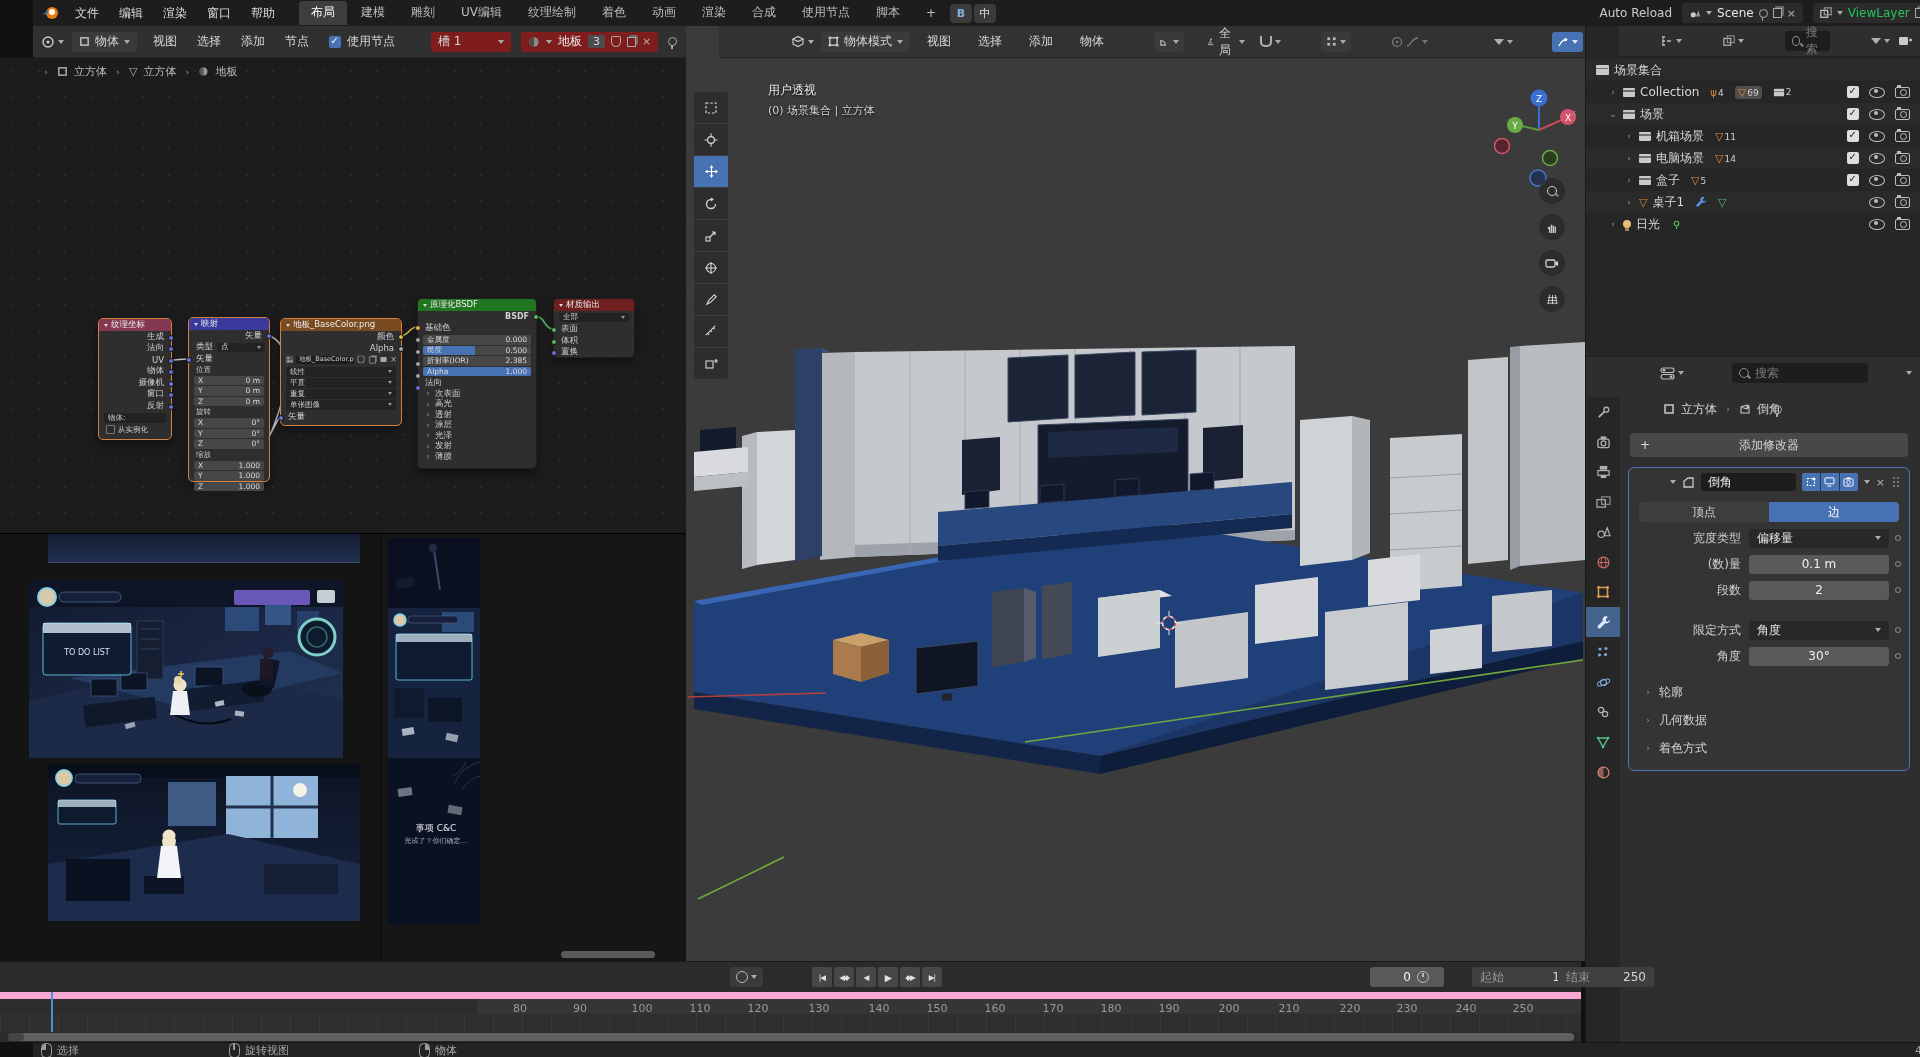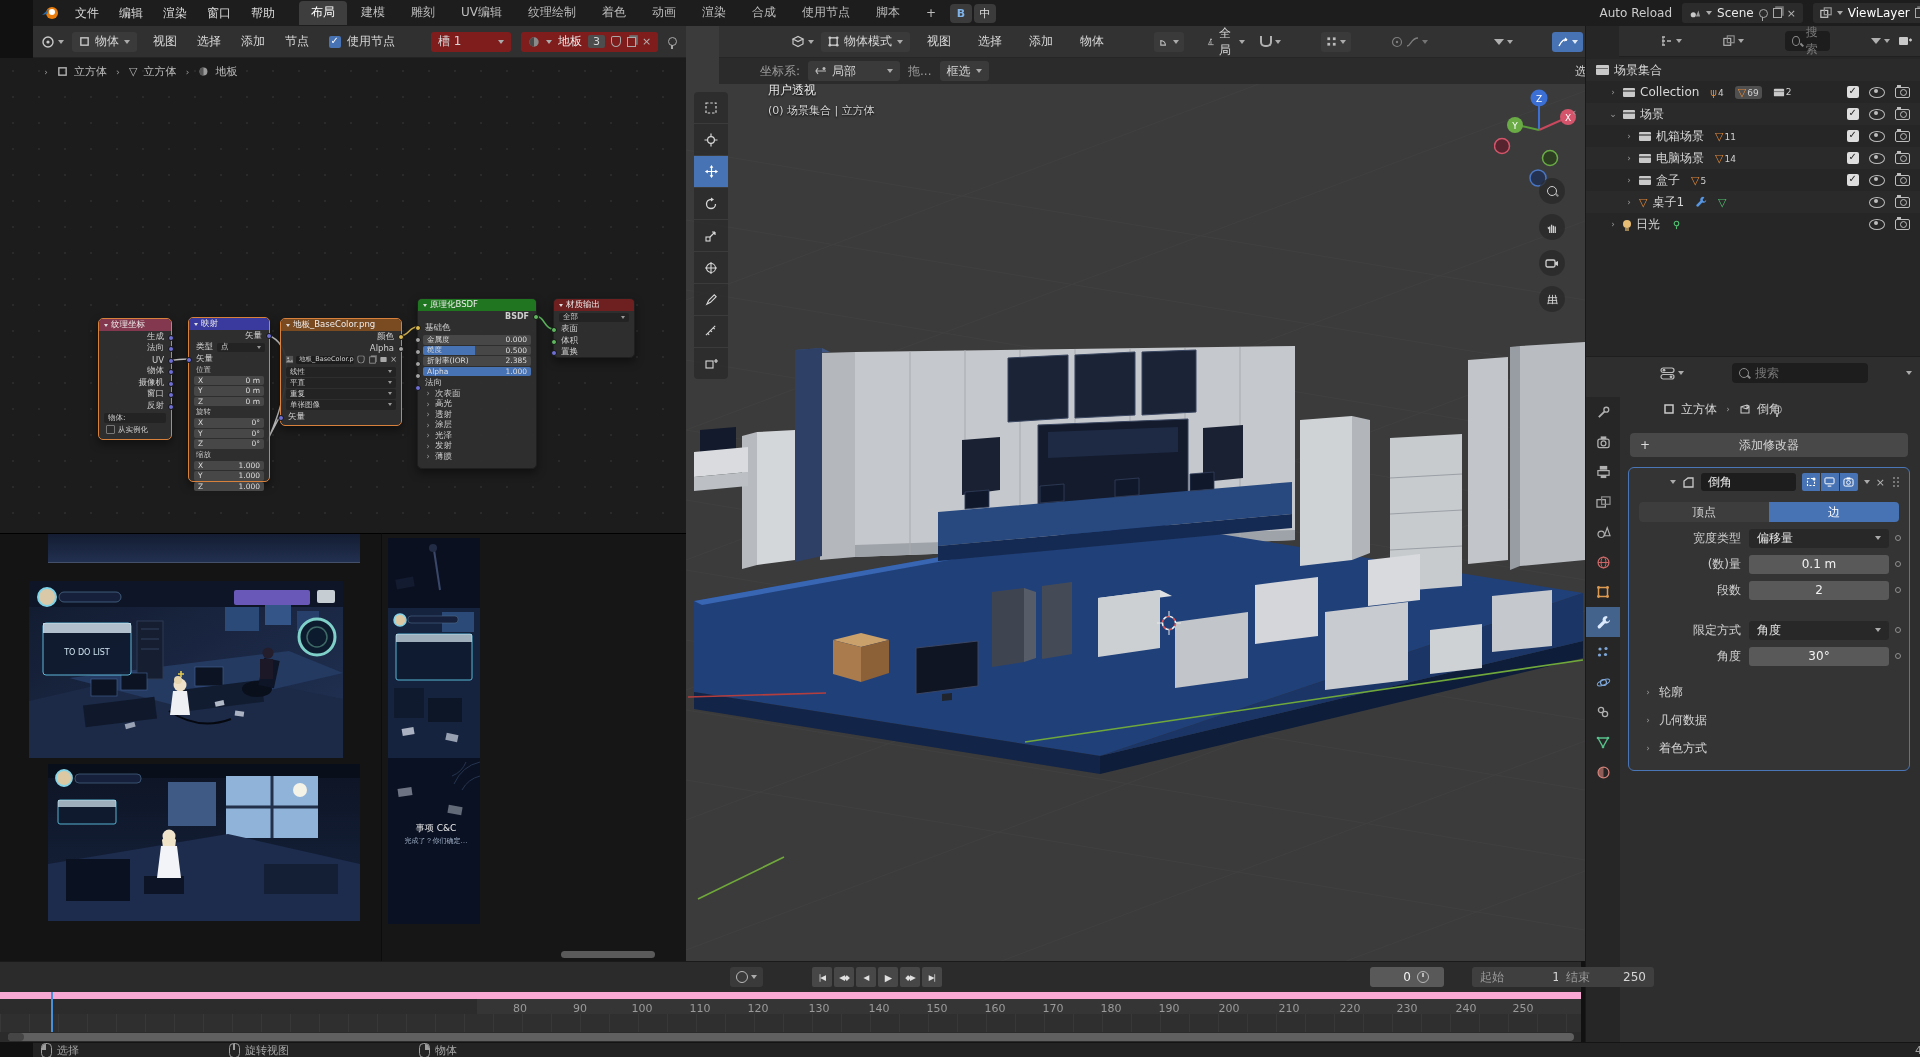--- a/index.html
+++ b/index.html
@@ -153,21 +153,21 @@
       <span class="i-pin"></span>
       <span class="i-copy"></span>
       <span class="i-x">×</span>
     </span>
     <span class="chipd" style="background:#2b2b2b">
       <svg width="12" height="12" viewBox="0 0 14 14">
           <rect x="1" y="4" width="8" height="8" fill="none" stroke="#c9c9c9" stroke-width="1.4"></rect>
           <rect x="5" y="1" width="8" height="8" fill="none" stroke="#9a9a9a" stroke-width="1.4"></rect>
         </svg>
       <span class="cap"></span>
-      <span style="color:#ffffff">ViewLayer</span>
+      <span style="color:#22c55e">ViewLayer</span>
       <span class="i-copy"></span>
       <span class="i-x">×</span>
     </span>
   </div>
 </div>
 
 <div id="shhdr" class="a f">
   <span class="f" style="gap:3px;margin-left:8px">
     <svg width="14" height="14" viewBox="0 0 14 14">
         <circle cx="7" cy="7" r="5" fill="none" stroke="#c9c9c9" stroke-width="1.4"></circle>
@@ -640,42 +640,20 @@
       <span class="f" style="gap:5px;background:#2a2a2a;border-radius:10px;padding:2px 6px">
         <span class="shadeico" style="border-style:dotted"></span>
         <span class="shadeico" style="background:#b9b9b9"></span>
         <span class="shadeico" style="background:linear-gradient(90deg,#b9b9b9 50%,transparent 50%)"></span>
         <span class="shadeico" style="background:#9cc0ee;border-color:#4772b3;box-shadow:0 0 0 3px #4772b3"></span>
         <span class="cap"></span>
       </span>
     </div>
   </div>
 
-  <div id="vptool" class="a f">
-    <div class="f" style="gap:8px">
-      <span class="dim">坐标系:</span>
-      <span class="chip">
-        <svg width="12" height="10" viewBox="0 0 12 10">
-            <path d="M1,5 h10 M3,2 L1,5 L3,8" stroke="#bbb" stroke-width="1.2" fill="none"></path>
-            <circle cx="9" cy="2.5" r="1.5" fill="#bbb"></circle>
-          </svg>
-        <span>局部</span>
-          <span class="cap" style="margin-left:26px"></span>
-      </span>
-      <span class="dim">拖...</span>
-      <span class="chip">
-          <span>框选</span>
-          <span class="cap"></span>
-        </span>
-    </div>
-    <span class="f" style="gap:5px">
-        <span>选项</span>
-        <span class="cap"></span>
-      </span>
-  </div>
 
   <svg class="a" style="left:0;top:58px" width="899" height="877" viewBox="686 84 899 877">
     <g stroke="#454545" stroke-width="1" opacity=".5">
       <line x1="686" y1="150" x2="1585" y2="300"></line>
         <line x1="686" y1="220" x2="1585" y2="370"></line>
       <line x1="686" y1="290" x2="1585" y2="440"></line>
         <line x1="686" y1="360" x2="1585" y2="510"></line>
       <line x1="686" y1="430" x2="1585" y2="580"></line>
         <line x1="686" y1="500" x2="1585" y2="650"></line>
       <line x1="686" y1="570" x2="1585" y2="720"></line>

